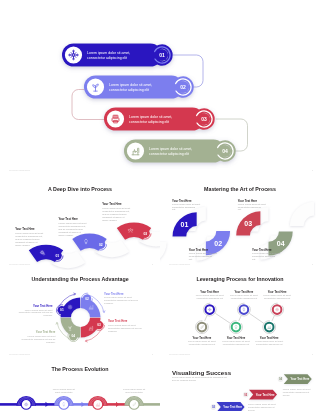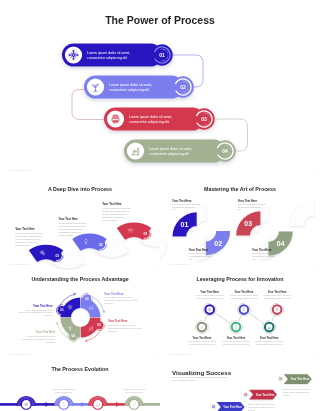--- a/index.html
+++ b/index.html
@@ -9,21 +9,20 @@
   .s1-title{position:absolute;left:0;right:0;top:14px;text-align:center;font-weight:bold;color:#231f20;font-size:10.5px;}
   .s-title{position:absolute;left:0;right:0;text-align:center;font-weight:bold;color:#231f20;font-size:5.3px;}
   svg{display:block;position:absolute;left:0;top:0}
 </style>
 </head>
 <body>
 
 <div class="page">
 
   <div class="slide" style="left:0;top:0;width:320px;height:180px">
-    <div class="s1-title">The Power of Process</div>
     <svg id="s1svg" width="320" height="180" viewBox="0 0 320 180">
         <defs>
           <filter id="sh1" x="-60%" y="-60%" width="240%" height="240%">
             <feDropShadow dx="0" dy="1.5" stdDeviation="1.9" flood-color="#7f7fa5" flood-opacity="0.38"></feDropShadow>
           </filter>
         </defs>
         <g>
           <path d="M173 55 H196.5 a6.5 6.5 0 0 1 6.5 6.5 V80.5 a6.5 6.5 0 0 1 -6.5 6.5 H193.5" fill="none" stroke="#8b8ce0" stroke-width="0.65" stroke-linecap="round"></path>
           <path d="M84 89.5 H78.5 a6.5 6.5 0 0 0 -6.5 6.5 V113 a6.5 6.5 0 0 0 6.5 6.5 H104" fill="none" stroke="#cf9aa2" stroke-width="0.65" stroke-linecap="round"></path>
           <path d="M216 119 H241 a6.5 6.5 0 0 1 6.5 6.5 V144.5 a6.5 6.5 0 0 1 -6.5 6.5 H235" fill="none" stroke="#b8bcae" stroke-width="0.65" stroke-linecap="round"></path>

